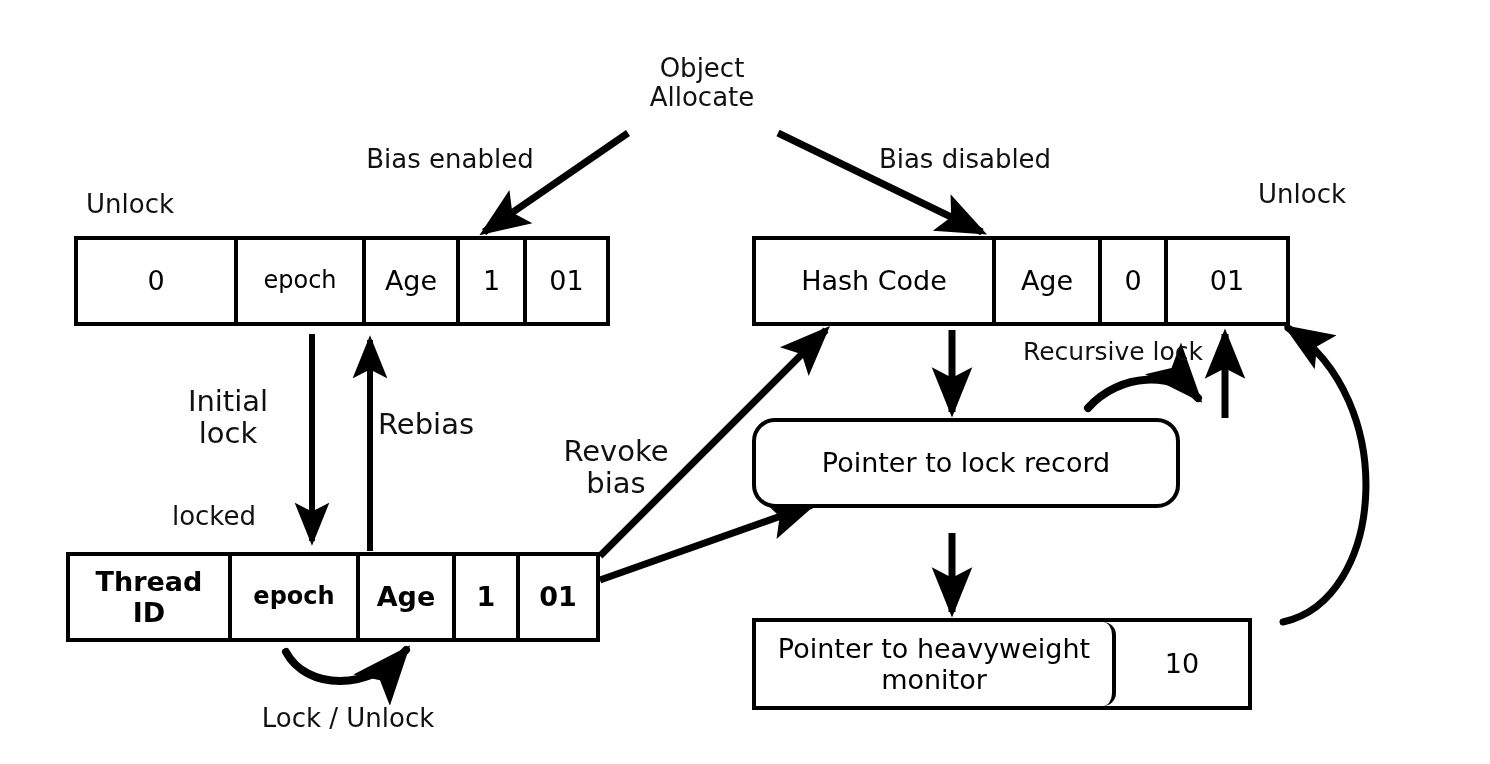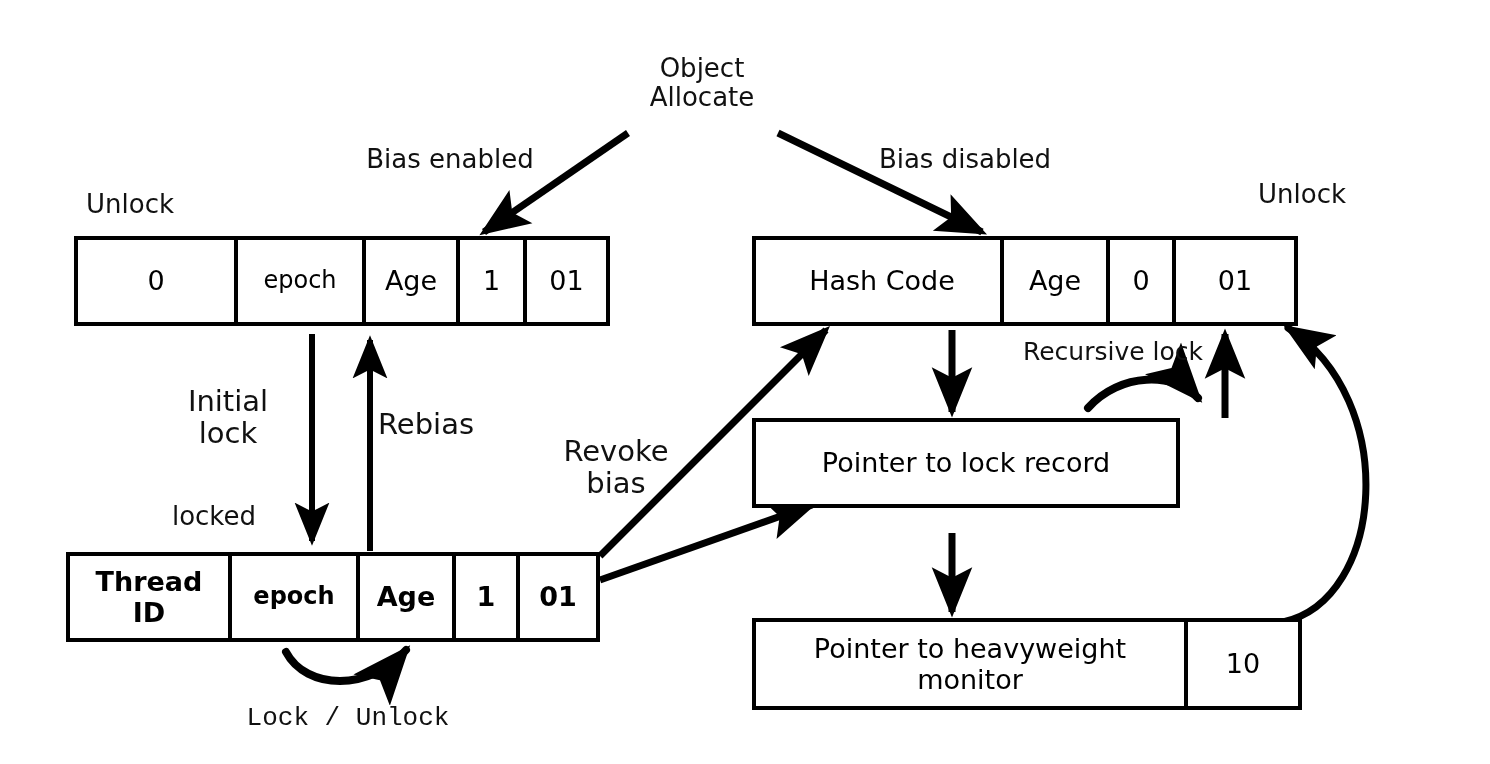--- a/index.html
+++ b/index.html
@@ -136,51 +136,51 @@
   <div class="wordbox lbl-md" style="left:158px; top:385px; width:140px;">Initial
 lock</div>
 
   <div class="wordbox lbl-md" style="left:378px; top:408px; width:130px; text-align:left;">Rebias</div>
 
   <div class="wordbox lbl-md" style="left:546px; top:408px; width:140px;margin-top:27px;">Revoke
 bias</div>
 
   <div class="wordbox lbl-lg" style="left:106px; top:502px; width:150px; text-align:right;">locked</div>
 
-  <div class="wordbox lbl-lg" style="left:218px; top:704px; width:260px;font-family:Liberation Mono, monospace;">Lock / Unlock</div>
+  <div class="wordbox lbl-lg" style="left:218px; top:704px; width:260px;">Lock / Unlock</div>
 
   <div class="wordbox lbl-sm" style="left:1008px; top:338px; width:210px;">Recursive lock</div>
 
   <div class="markword" id="mw0" style="left:74px; top:236px; height:90px;">
       <div class="cell" style="width: 160px;">0</div>
       <div class="cell small" style="width: 128px;">epoch</div>
       <div class="cell" style="width: 94px;">Age</div>
       <div class="cell" style="width: 67px;">1</div>
       <div class="cell" style="width: 79px;">01</div>
     </div>
 
   <div class="markword" id="mw1" style="left:66px; top:552px; height:90px;font-weight:bold;">
       <div class="cell" style="width: 162px;">Thread
 ID</div>
       <div class="cell small" style="width: 128px;">epoch</div>
       <div class="cell" style="width: 96px;">Age</div>
       <div class="cell" style="width: 64px;">1</div>
       <div class="cell" style="width: 76px;">01</div>
     </div>
 
-  <div class="markword" id="mw2" style="left:752px; top:236px; height:90px;padding-left:8px;">
+  <div class="markword" id="mw2" style="left:752px; top:236px; height:90px;">
       <div class="cell" style="width: 240px;">Hash Code</div>
       <div class="cell" style="width: 106px;">Age</div>
       <div class="cell" style="width: 66px;">0</div>
       <div class="cell" style="width: 118px;">01</div>
     </div>
 
-  <div class="markword" id="mw3" style="left:752px; top:418px; height:90px;">
+  <div class="markword" id="mw3" style="left:752px; top:418px; height:90px;border-radius:23px;">
       <div class="cell" style="width: 420px;">Pointer to lock record</div>
     </div>
 
   <div class="markword" id="mw4" style="left:752px; top:618px; height:92px;">
-      <div class="cell" style="width: 432px;">Pointer to heavyweight
+      <div class="cell" style="width: 360px; border-radius: 13px;">Pointer to heavyweight
 monitor</div>
-      <div class="cell" style="width: 110px;">10</div>
+      <div class="cell" style="width: 132px;">10</div>
     </div>
 
 </div>
 
 </body></html>

